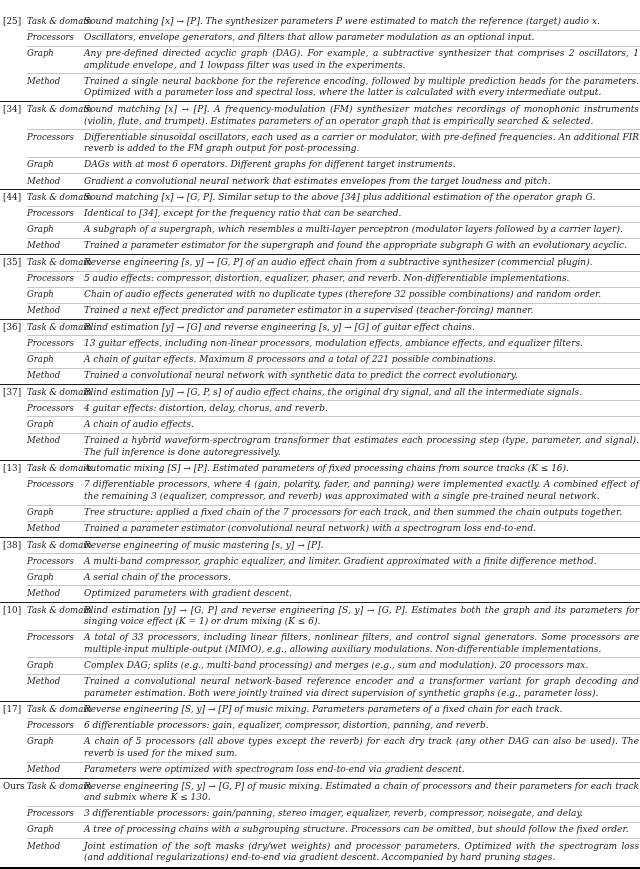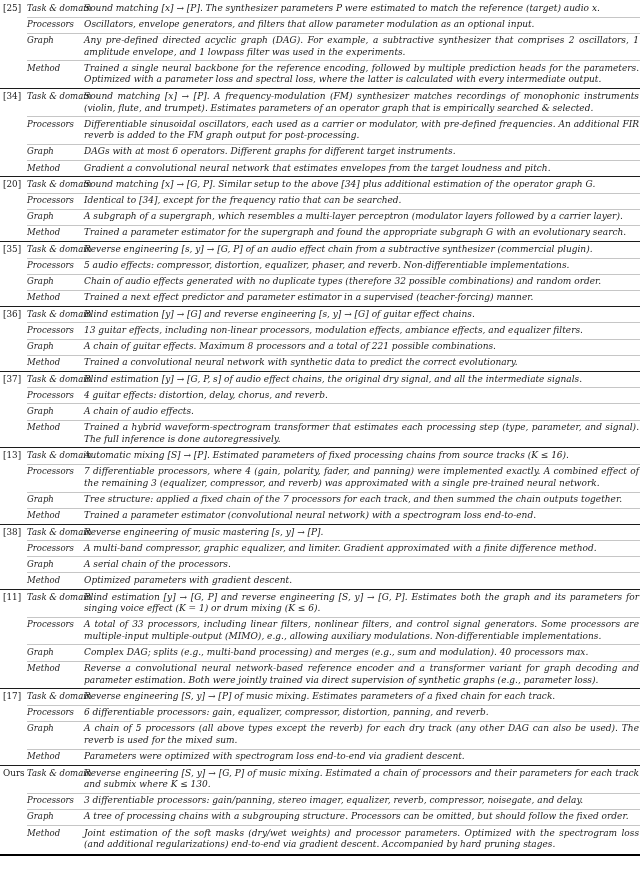--- a/index.html
+++ b/index.html
@@ -33,21 +33,21 @@
   }
   td.txt {
     text-align: justify;
     padding-right: 1px;
     font-style: italic;
   }
   tr.group-start td {
     border-top: 1.3px solid #1c1c1c;
     padding-top: 2px;
   }
-  tr.first td { border-top: none; padding-top: 3px; }
+  tr.first td { border-top: none; padding-top: 16px; }
   tr.sub td.lbl, tr.sub td.txt { border-top: 1px solid #c6c6c6; }
   tr.last td { border-bottom: 2.2px solid #000000; padding-bottom: 3px; }
 </style>
 </head>
 <body>
 
 <table class="cmp">
 
   <tbody>
       <tr class="group-start first">
@@ -86,38 +86,38 @@
     <td class="lbl">Graph</td>
     <td class="txt">DAGs with at most 6 operators. Different graphs for different target instruments.</td>
   </tr>
   <tr class="sub">
     <td class="ref"></td>
     <td class="lbl">Method</td>
     <td class="txt">Gradient a convolutional neural network that estimates envelopes from the target loudness and pitch.</td>
   </tr>
 
   <tr class="group-start">
-    <td class="ref">[20]</td>
+    <td class="ref">[44]</td>
     <td class="lbl">Task &amp; domain</td>
     <td class="txt">Sound matching [x] → [G, P]. Similar setup to the above [34] plus additional estimation of the operator graph G.</td>
   </tr>
   <tr class="sub">
     <td class="ref"></td>
     <td class="lbl">Processors</td>
     <td class="txt">Identical to [34], except for the frequency ratio that can be searched.</td>
   </tr>
   <tr class="sub">
     <td class="ref"></td>
     <td class="lbl">Graph</td>
     <td class="txt">A subgraph of a supergraph, which resembles a multi-layer perceptron (modulator layers followed by a carrier layer).</td>
   </tr>
   <tr class="sub">
     <td class="ref"></td>
     <td class="lbl">Method</td>
-    <td class="txt">Trained a parameter estimator for the supergraph and found the appropriate subgraph G with an evolutionary search.</td>
+    <td class="txt">Trained a parameter estimator for the supergraph and found the appropriate subgraph G with an evolutionary acyclic.</td>
   </tr>
 
   <tr class="group-start">
     <td class="ref">[35]</td>
     <td class="lbl">Task &amp; domain</td>
     <td class="txt">Reverse engineering [s, y] → [G, P] of an audio effect chain from a subtractive synthesizer (commercial plugin).</td>
   </tr>
   <tr class="sub">
     <td class="ref"></td>
     <td class="lbl">Processors</td>
@@ -212,44 +212,44 @@
     <td class="lbl">Graph</td>
     <td class="txt">A serial chain of the processors.</td>
   </tr>
   <tr class="sub">
     <td class="ref"></td>
     <td class="lbl">Method</td>
     <td class="txt">Optimized parameters with gradient descent.</td>
   </tr>
 
   <tr class="group-start">
-    <td class="ref">[11]</td>
+    <td class="ref">[10]</td>
     <td class="lbl">Task &amp; domain</td>
     <td class="txt">Blind estimation [y] → [G, P] and reverse engineering [S, y] → [G, P]. Estimates both the graph and its parameters for singing voice effect (K = 1) or drum mixing (K ≤ 6).</td>
   </tr>
   <tr class="sub">
     <td class="ref"></td>
     <td class="lbl">Processors</td>
     <td class="txt">A total of 33 processors, including linear filters, nonlinear filters, and control signal generators. Some processors are multiple-input multiple-output (MIMO), e.g., allowing auxiliary modulations. Non-differentiable implementations.</td>
   </tr>
   <tr class="sub">
     <td class="ref"></td>
     <td class="lbl">Graph</td>
-    <td class="txt">Complex DAG; splits (e.g., multi-band processing) and merges (e.g., sum and modulation). 40 processors max.</td>
-  </tr>
-  <tr class="sub">
-    <td class="ref"></td>
-    <td class="lbl">Method</td>
-    <td class="txt">Reverse a convolutional neural network-based reference encoder and a transformer variant for graph decoding and parameter estimation. Both were jointly trained via direct supervision of synthetic graphs (e.g., parameter loss).</td>
+    <td class="txt">Complex DAG; splits (e.g., multi-band processing) and merges (e.g., sum and modulation). 20 processors max.</td>
+  </tr>
+  <tr class="sub">
+    <td class="ref"></td>
+    <td class="lbl">Method</td>
+    <td class="txt">Trained a convolutional neural network-based reference encoder and a transformer variant for graph decoding and parameter estimation. Both were jointly trained via direct supervision of synthetic graphs (e.g., parameter loss).</td>
   </tr>
 
   <tr class="group-start">
     <td class="ref">[17]</td>
     <td class="lbl">Task &amp; domain</td>
-    <td class="txt">Reverse engineering [S, y] → [P] of music mixing. Estimates parameters of a fixed chain for each track.</td>
+    <td class="txt">Reverse engineering [S, y] → [P] of music mixing. Parameters parameters of a fixed chain for each track.</td>
   </tr>
   <tr class="sub">
     <td class="ref"></td>
     <td class="lbl">Processors</td>
     <td class="txt">6 differentiable processors: gain, equalizer, compressor, distortion, panning, and reverb.</td>
   </tr>
   <tr class="sub">
     <td class="ref"></td>
     <td class="lbl">Graph</td>
     <td class="txt">A chain of 5 processors (all above types except the reverb) for each dry track (any other DAG can also be used). The reverb is used for the mixed sum.</td>

